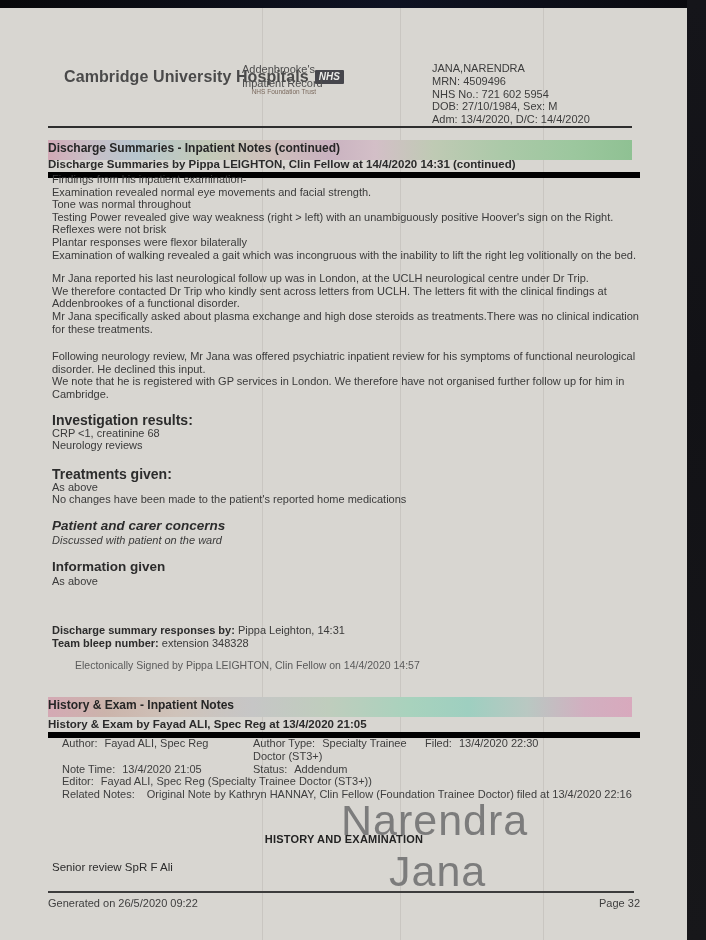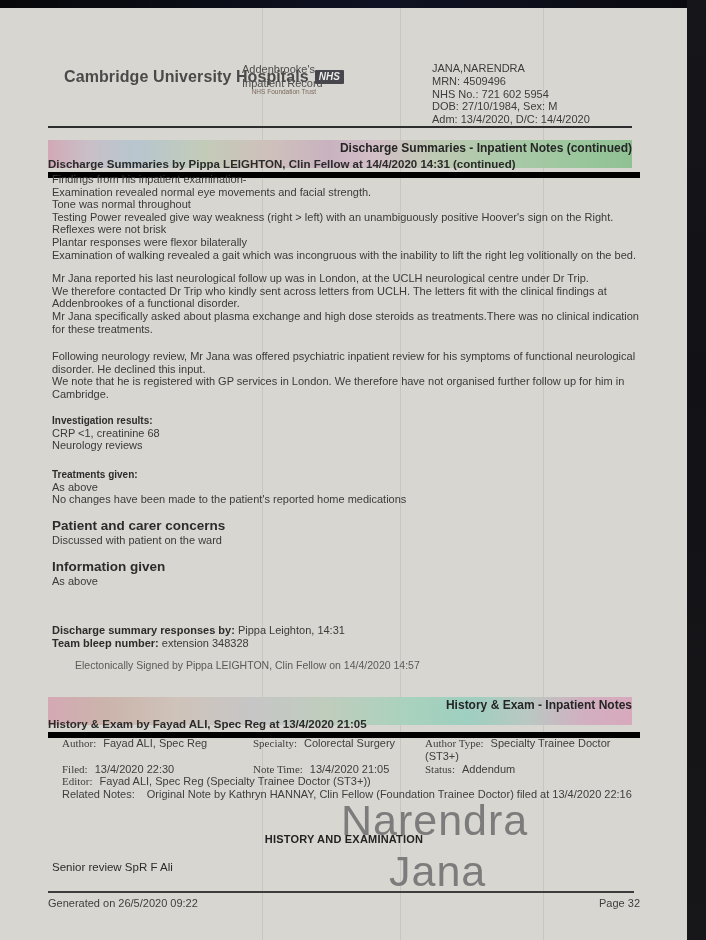--- a/index.html
+++ b/index.html
@@ -21,48 +21,48 @@
   .trust-row{display:flex;align-items:center;}
   .trust-name{font-weight:bold;font-size:16px;color:#4a4a4a;letter-spacing:0.1px;}
   .nhs-box{display:inline-block;margin-left:6px;background:#46464c;color:#e9e9e6;
     font-style:italic;font-weight:bold;font-size:10px;line-height:11px;padding:1px 4px 2px 4px;border-radius:1px;}
   .trust-sub{font-size:6.5px;color:#7a695d;text-align:right;padding-right:28px;margin-top:2px;}
   .rec-title{position:absolute;left:242px;top:62px;font-size:11px;line-height:14px;color:#4c4c4c;}
   .patient{position:absolute;left:432px;top:62px;font-size:11px;line-height:12.8px;color:#3d3d3d;}
   .hrule{position:absolute;left:48px;top:126px;width:584px;height:2px;background:#2e2e2e;}
 
   
-  .banner{position:absolute;left:48px;width:584px;height:28px;line-height:16px;
-    text-align:right;font-weight:bold;font-size:12px;color:#262626;}
+  .banner{position:absolute;left:48px;width:584px;height:20px;line-height:16px;
+    text-align:left;font-weight:bold;font-size:12px;color:#262626;}
   .banner1{top:140px;background:linear-gradient(90deg,#d2a9b6 0%,#c9bfc7 7%,#b7c6cf 15%,#c3cbb8 27%,#cfc0bb 38%,#c9b2c0 48%,#d3bfc7 56%,#bfcab4 66%,#abc9a8 78%,#9cc79e 90%,#8fc193 100%);}
   .banner2{top:697px;background:linear-gradient(90deg,#d4a9b4 0%,#cbb4ab 10%,#cfc3ba 22%,#c6c6c6 35%,#bfcdbd 48%,#a8d2bd 62%,#9ecfc0 72%,#b9c8c2 82%,#d2afc0 92%,#d8a9bd 100%);}
   .sec-heading{position:absolute;left:48px;width:592px;font-weight:bold;font-size:11.5px;
     color:#2b2b2b;padding-bottom:2px;border-bottom:6px solid #000000;}
   .sh1{top:158px;}
   .sh2{top:718px;}
 
   
   .body1{position:absolute;left:52px;top:173px;width:590px;font-size:11px;line-height:12.6px;}
   .para{margin:0 0 11px 0;}
   .para.p2{margin-bottom:15px;}
   .para.p3{margin-bottom:13px;}
   .sub{margin:0 0 16px 0;}
-  .sub-title{font-weight:bold;font-size:10px;line-height:13px;color:#2c2c2c;}
-  .sub.s3{margin-top:-5px;margin-bottom:12px;}
+  .sub-title{font-weight:bold;font-size:14px;line-height:13px;color:#2c2c2c;}
+  .sub.s3{margin-top:-5px;margin-bottom:12px;font-style:italic;}
   .sub.s3 .sub-title,.sub.s4 .sub-title{font-size:13.5px;line-height:17px;}
 
   .completed{position:absolute;left:52px;top:624px;font-size:11px;line-height:13px;color:#3a3a3a;}
   .b{font-weight:bold;color:#2c2c2c;}
   .signature{position:absolute;left:75px;top:659px;font-size:10.5px;color:#5a5a5a;}
 
   
   .meta{position:absolute;left:62px;top:737px;width:578px;display:grid;
     grid-template-columns:191px 172px 1fr;font-size:11px;line-height:12.8px;color:#3e3e3e;}
   .meta .span3{grid-column:1 / span 3;}
-  .ml{margin-right:7px;font-family:Liberation Serif, serif;}
+  .ml{margin-right:7px;}
   .ml2{margin-right:12px;}
   .rel-val{display:inline-block;max-width:470px;vertical-align:top;padding-left:22px;text-indent:-22px;}
 
   
   .watermark{position:absolute;color:#7c7c7c;font-size:43px;line-height:43px;z-index:1;letter-spacing:1px;}
   .wm1{left:341px;top:799px;}
   .wm2{left:389px;top:850px;}
   .exam-title{position:absolute;left:48px;top:833px;width:592px;text-align:center;
     font-weight:bold;font-size:11px;color:#222;z-index:2;letter-spacing:0.2px;}
   .senior{position:absolute;left:52px;top:861px;font-weight:normal;font-size:11.5px;color:#2c2c2c;z-index:2;text-align:center;}
@@ -162,21 +162,20 @@
     <div><span class="b">Team bleep number:</span> <span>extension 348328</span></div>
   </div>
 
   <div class="signature">Electonically Signed by Pippa LEIGHTON, Clin Fellow on 14/4/2020 14:57</div>
 
   <div class="banner banner2">History &amp; Exam - Inpatient Notes</div>
   <div class="sec-heading sh2">History &amp; Exam by Fayad ALI, Spec Reg at 13/4/2020 21:05</div>
 
   <div class="meta">
     <div><span class="ml">Author:</span><span>Fayad ALI, Spec Reg</span></div>
-    <div><span class="ml">Specialty:</span><span>Colorectal Surgery</span></div>
     <div><span class="ml">Author Type:</span><span>Specialty Trainee Doctor (ST3+)</span></div>
     <div><span class="ml">Filed:</span><span>13/4/2020 22:30</span></div>
     <div><span class="ml">Note Time:</span><span>13/4/2020 21:05</span></div>
     <div><span class="ml">Status:</span><span>Addendum</span></div>
     <div class="span3"><span class="ml">Editor:</span><span>Fayad ALI, Spec Reg (Specialty Trainee Doctor (ST3+))</span></div>
     <div class="span3"><span class="ml2">Related Notes:</span><span class="rel-val">Original Note by Kathryn HANNAY, Clin Fellow (Foundation Trainee Doctor) filed at 13/4/2020 22:16</span></div>
   </div>
 
   <div class="watermark wm1">Narendra</div>
   <div class="watermark wm2">Jana</div>

